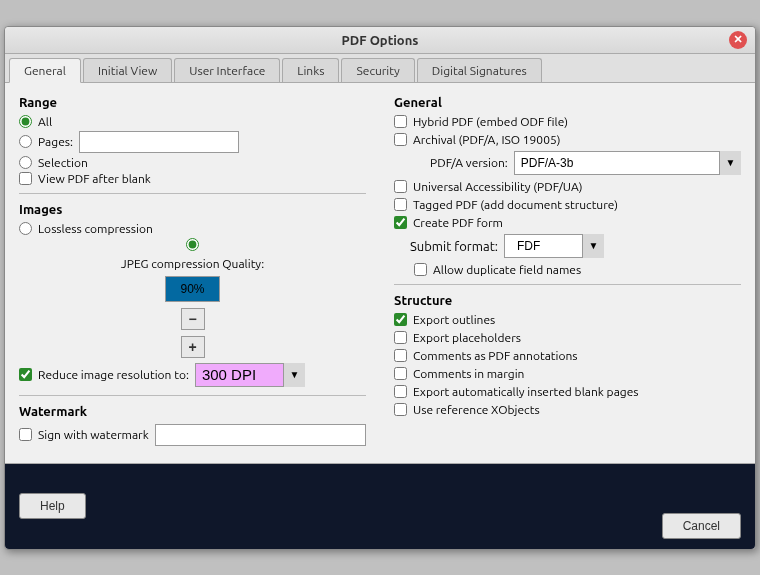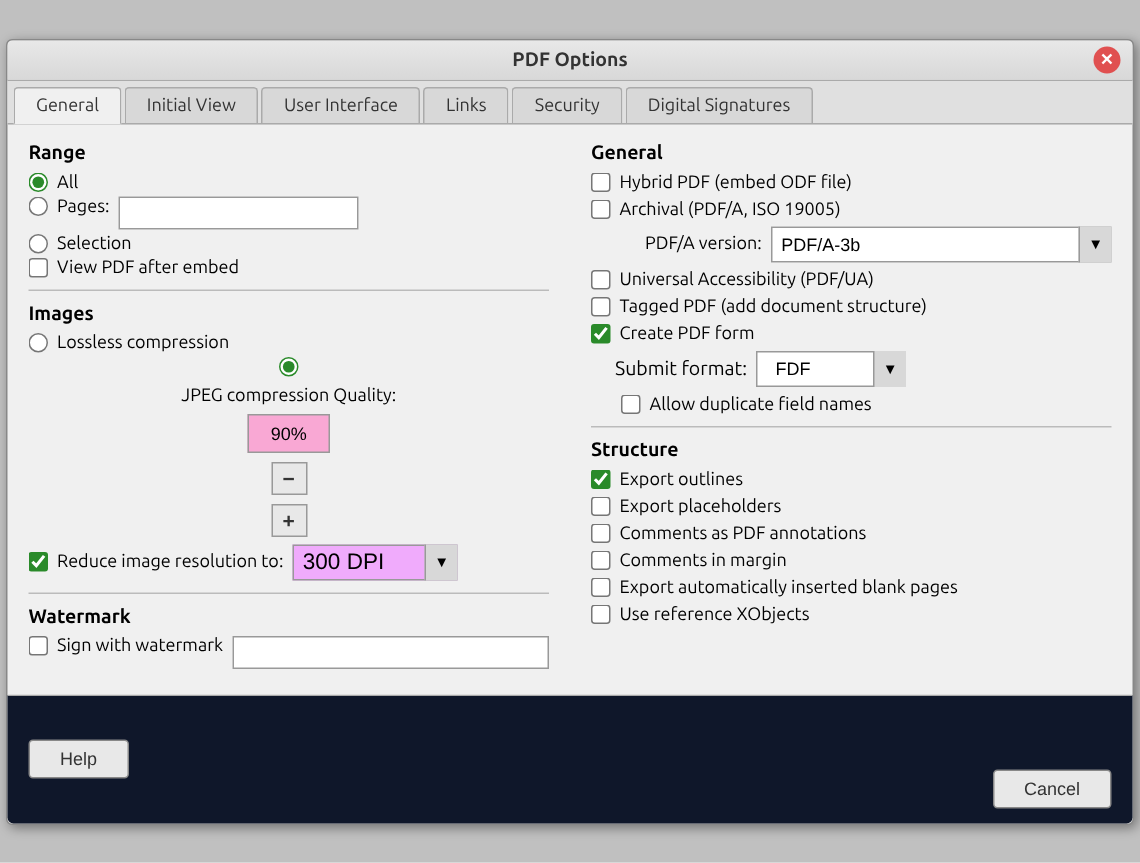--- a/index.html
+++ b/index.html
@@ -94,21 +94,21 @@
       font-weight: bold;
       margin-bottom: 6px;
       margin-top: 4px;
       font-size: 13px;
     }
     .section-title:first-child {
       margin-top: 0;
     }
     .row {
       display: flex;
-      align-items: flex-start;
+      align-items: center;
       margin-bottom: 5px;
       gap: 6px;
     }
     .radio-group {
       margin-bottom: 3px;
     }
     input[type="radio"], input[type="checkbox"] {
       margin: 0;
       cursor: pointer;
     }
@@ -133,21 +133,21 @@
     }
     .quality-row {
       display: flex;
       align-items: center;
       gap: 6px;
       margin-bottom: 5px;
       flex-direction: column;
     }
     .quality-input {
       border: 1px solid #999;
-      background: #f9a8d4;
+      background: #0369a1;
       height: 22px;
       width: 55px;
       padding: 12px 4px;
       font-size: 12px;
       text-align: center;
     }
     .spinner-btn {
       width: 24px;
       height: 22px;
       border: 1px solid #999;
@@ -337,21 +337,21 @@
         <input type="text" class="text-input" style="width: 160px; flex: 0 0 auto;">
       </div>
 
       <div class="row radio-group">
         <input type="radio" name="range" style="">
         <label>Selection</label>
       </div>
 
       <div class="row">
         <input type="checkbox" style="">
-        <label>View PDF after embed</label>
+        <label>View PDF after blank</label>
       </div>
 
       <hr class="separator">
 
       <div class="section-title">Images</div>
 
       <div class="row radio-group">
         <input type="radio" name="compression" style="">
         <label>Lossless compression</label>
       </div>

